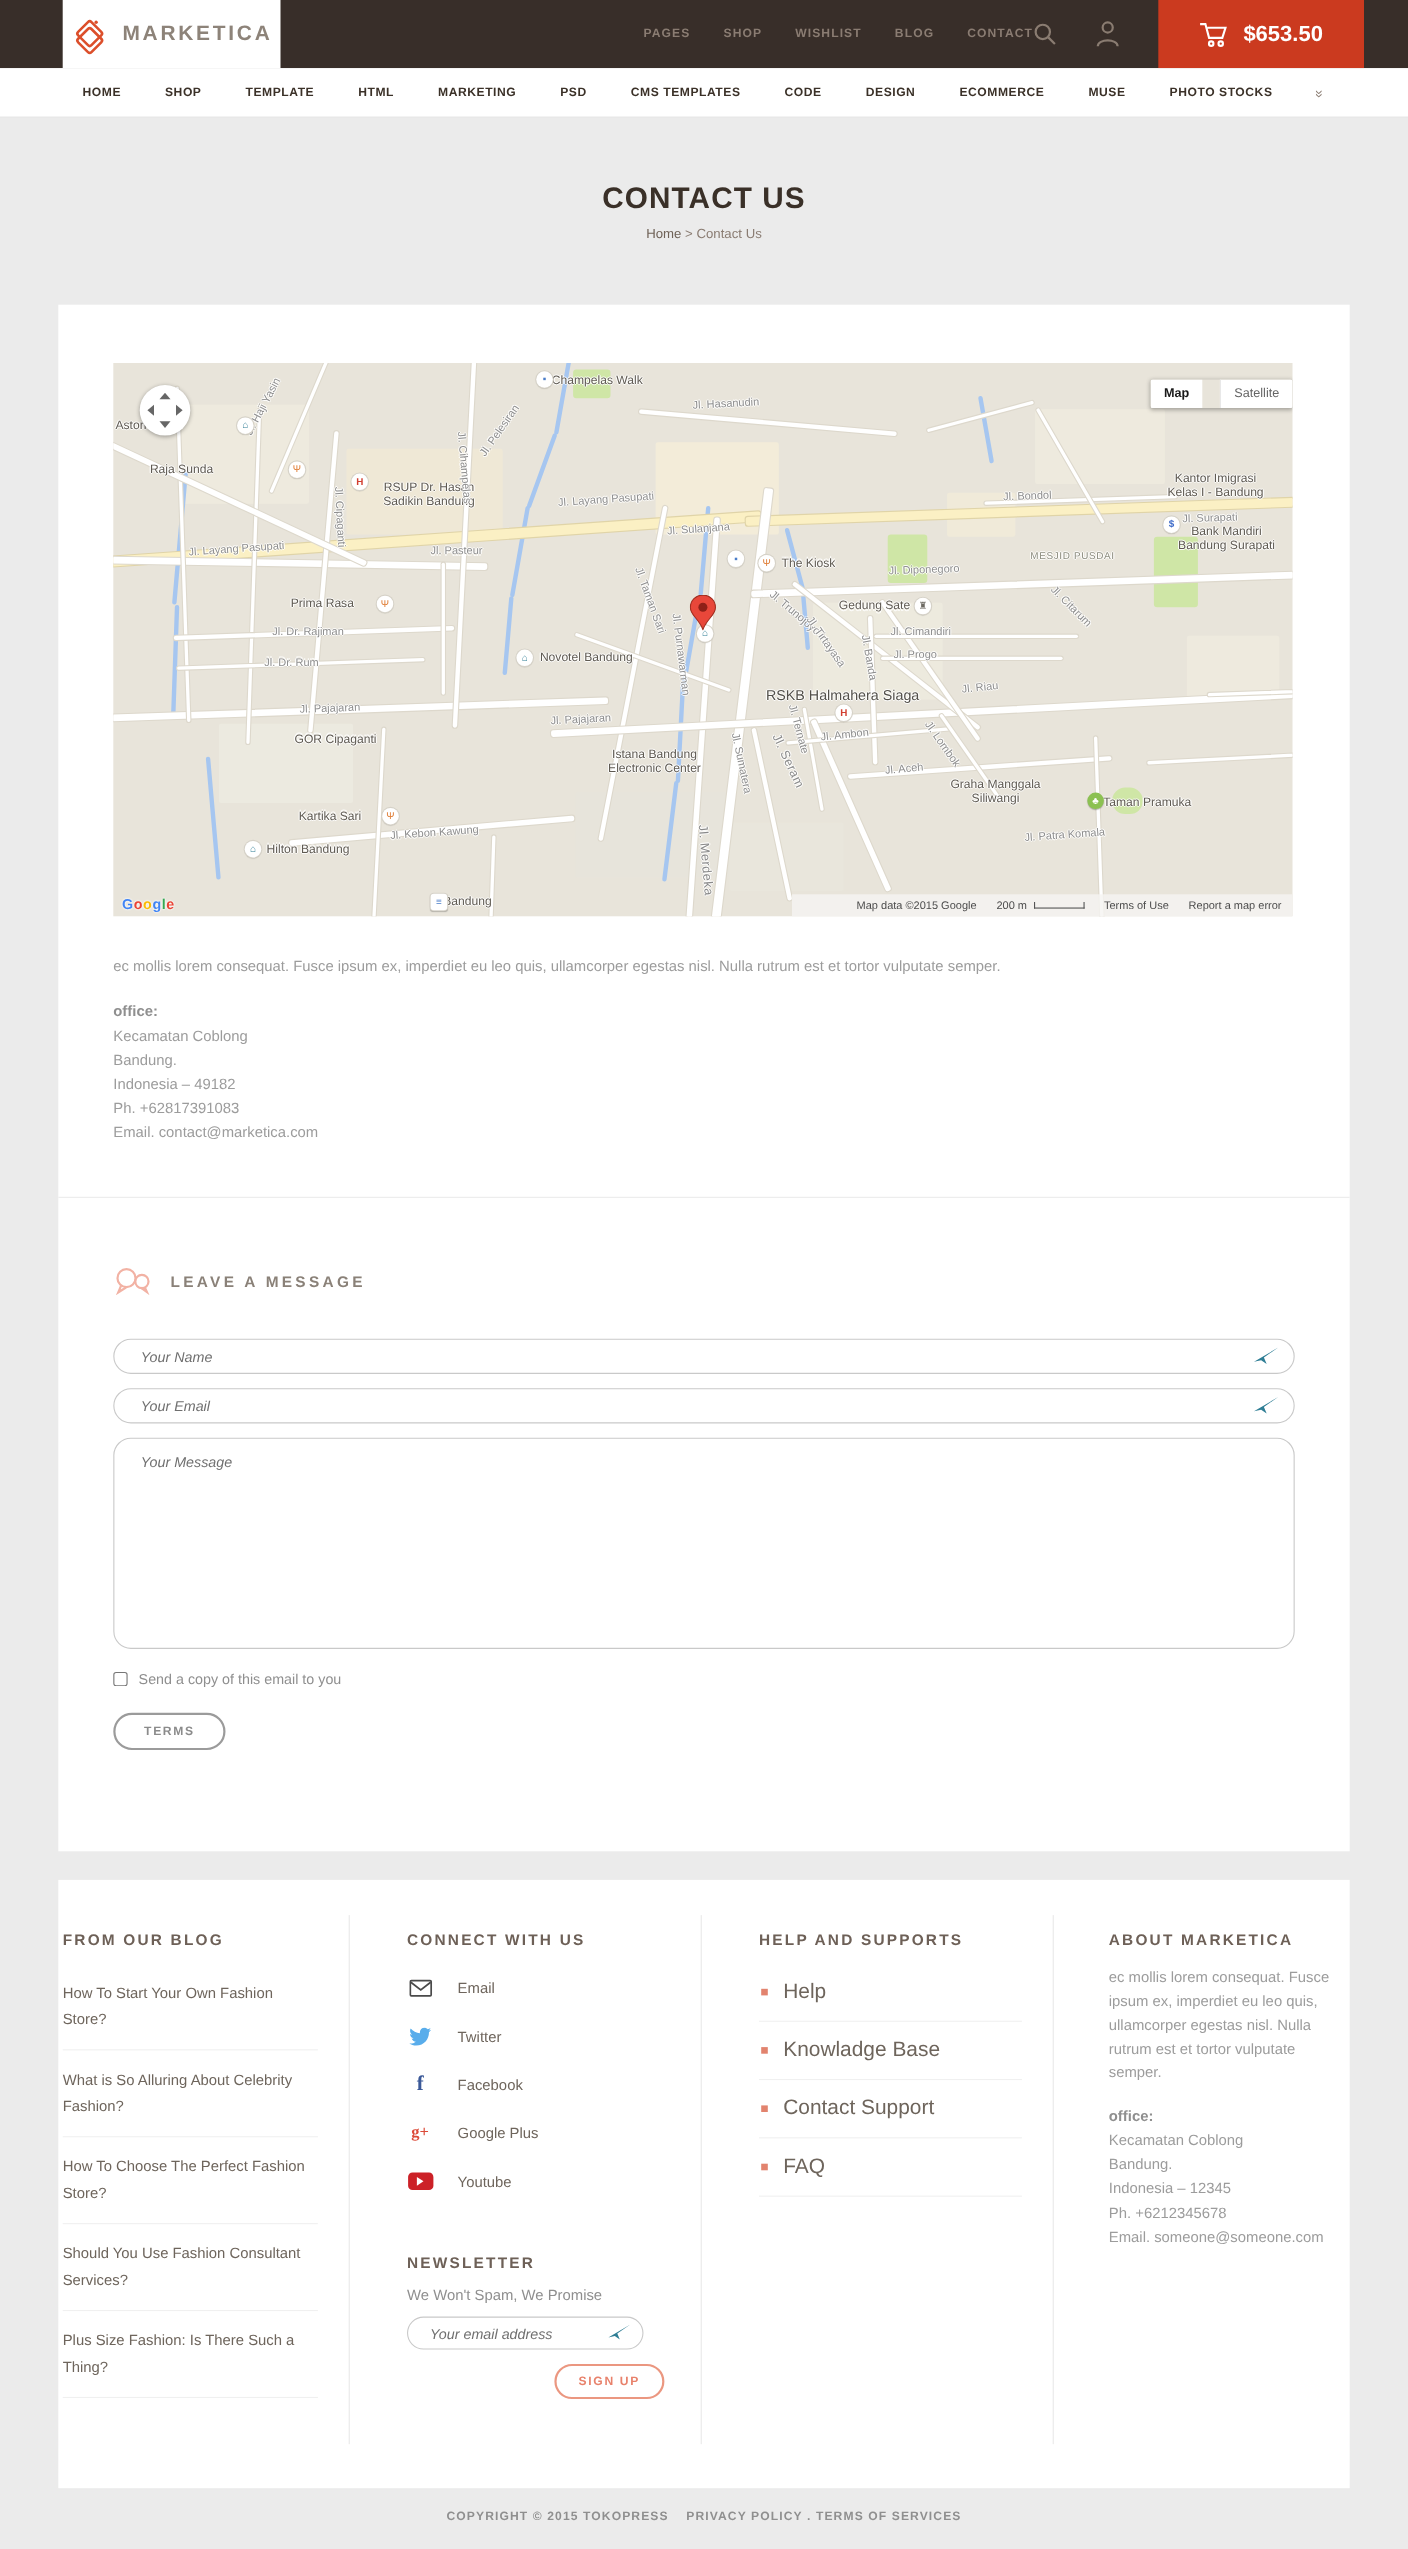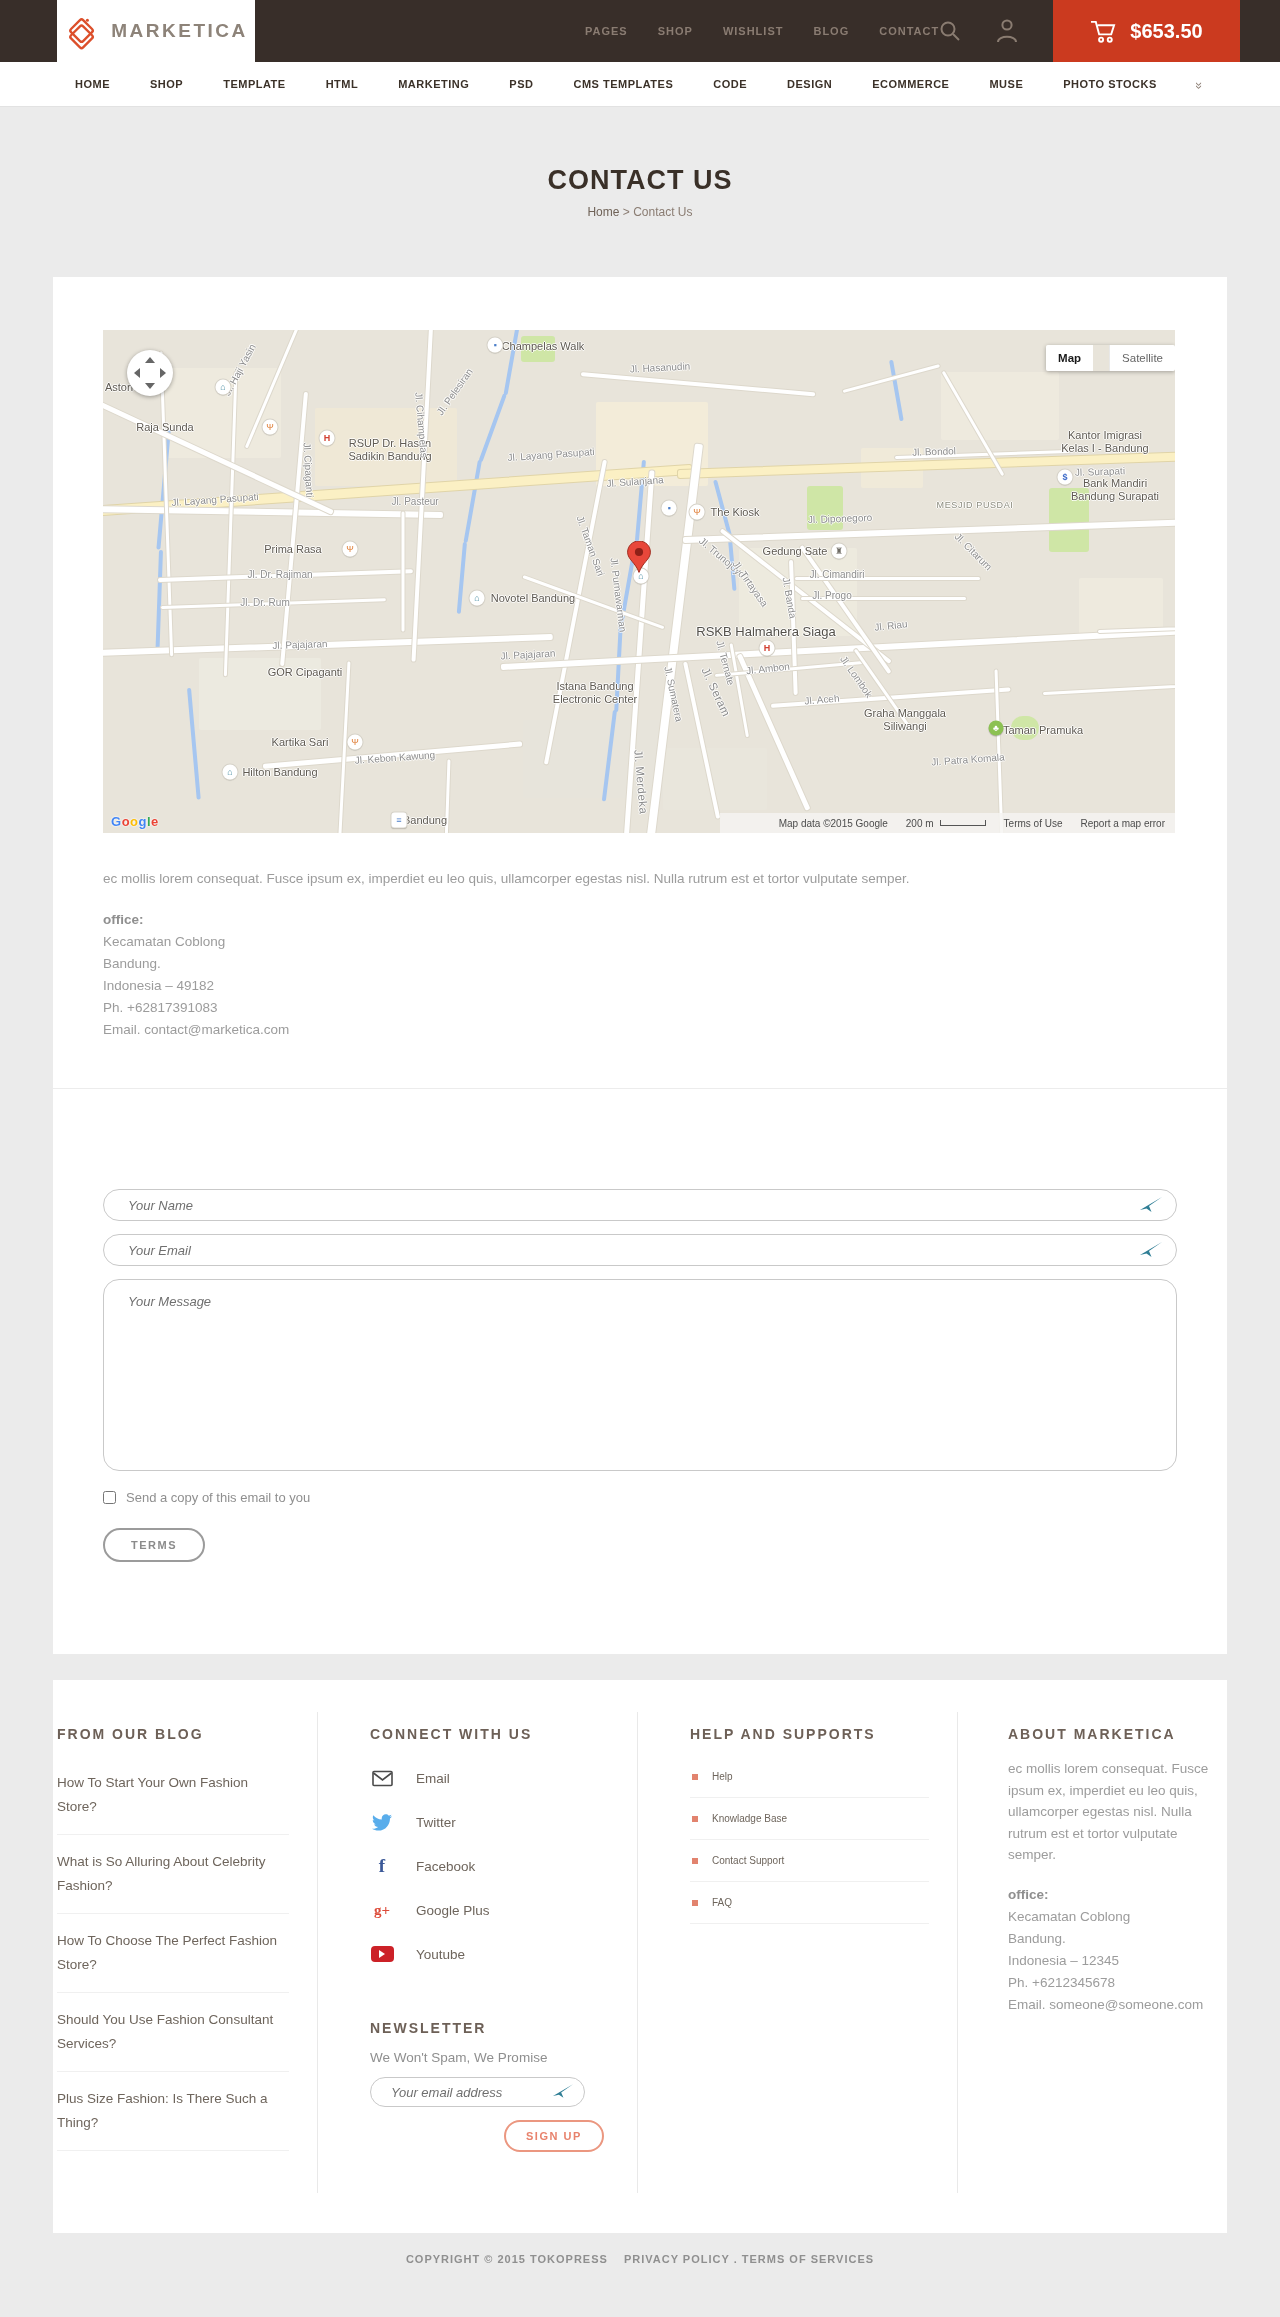--- a/index.html
+++ b/index.html
@@ -92,21 +92,21 @@
   .fcol.last{border-right:none;padding-right:10px;padding-left:50px;}
   .fhead{font-size:14px;font-weight:bold;letter-spacing:2px;color:#6d6057;margin:14px 0 14px;}
   ul.plain{list-style:none;}
   .blog-list li{padding:15px 0;border-bottom:1px solid #f0f0f0;font-size:13.5px;color:#6e655c;line-height:24px;cursor:pointer;}
   .con-list li{display:flex;align-items:center;gap:22px;height:44px;font-size:13.5px;color:#6e655c;cursor:pointer;}
   .con-list .icw{width:24px;display:flex;justify-content:center;}
   .glyph-f{color:#3b5998;font-weight:bold;font-size:19px;font-family:"Liberation Serif",serif;}
   .glyph-g{color:#dc4a38;font-weight:bold;font-size:15px;font-family:"Liberation Serif",serif;}
   .yt{width:23px;height:16px;background:#cc2127;border-radius:4px;display:flex;align-items:center;justify-content:center;}
   .yt i{width:0;height:0;border-left:6px solid #fff;border-top:4px solid transparent;border-bottom:4px solid transparent;}
-  .help-list li{display:flex;align-items:center;gap:14px;padding:15px 2px;border-bottom:1px solid #f0f0f0;font-size:10px;color:#6e655c;cursor:pointer;}
+  .help-list li{display:flex;align-items:center;gap:14px;padding:15px 2px;border-bottom:1px solid #f0f0f0;font-size:19px;color:#6e655c;cursor:pointer;}
   .bullet{width:6px;height:6px;background:#e2836e;}
   .stats{margin-top:58px;}
   .stat-lb{font-size:13.5px;color:#8f8f8f;margin:18px 0 4px;}
   .stat-v{font-size:26px;font-weight:bold;color:#e8826c;}
   .news{margin-top:44px;}
   .tagline{font-size:13.5px;color:#8f8f8f;margin:14px 0 12px;}
   .nl-field{position:relative;width:215px;}
   .nl-field .pill{padding:0 36px 0 20px;height:30px;}
   .nl-field .send-ic{right:12px;top:7px;}
   .signup{display:block;margin:12px 0 0 134px;padding:8px 20px;border:2px solid #eb9780;border-radius:16px;background:#fff;
@@ -370,20 +370,31 @@
           <div>Indonesia – 49182</div>
           <div>Ph. +62817391083</div>
           <div>Email. contact@marketica.com</div>
         </div>
     </div>
   </div>
 
   <hr class="divider">
 
   <div class="sec2">
+    <div class="msg-head">
+      <svg width="34" height="28" viewBox="0 0 34 28">
+        <g fill="none" stroke="#f2b2a4" stroke-width="2">
+          <circle cx="12" cy="11" r="8.2"></circle>
+          <path d="M7 18 L4.5 24 L11.5 19.5"></path>
+          <circle cx="26" cy="14" r="6"></circle>
+          <path d="M28.5 19 L30.5 23.5 L25 19.5"></path>
+        </g>
+      </svg>
+      <span class="txt">LEAVE A MESSAGE</span>
+    </div>
 
     <div class="form-wrap">
       <div class="field">
         <input class="pill" type="text" placeholder="Your Name" style="">
         <svg class="send-ic" width="22" height="16" viewBox="0 0 22 16">
           <path d="M0 13 L22 0 L9 9 L11.5 15 L6.5 11.5 Z" fill="#2f7e95"></path>
         </svg>
       </div>
       <div class="field">
         <input class="pill" type="text" placeholder="Your Email" style="">

